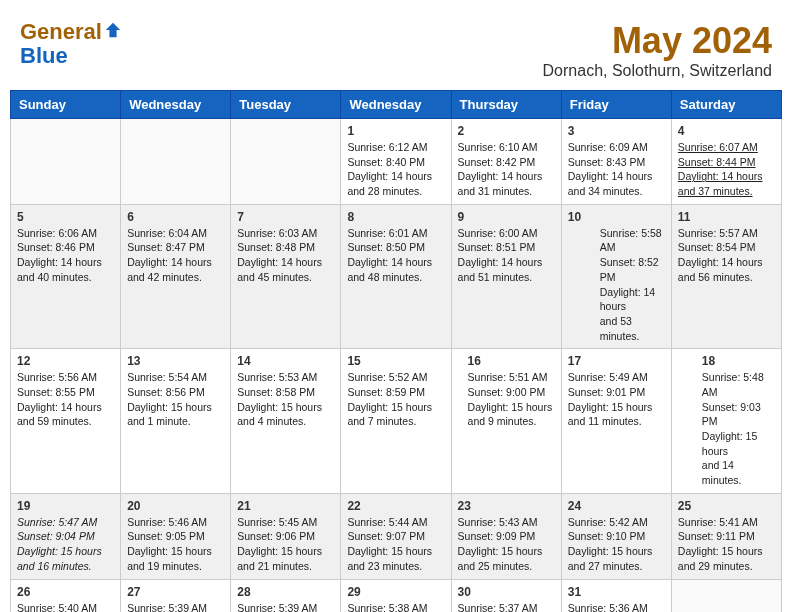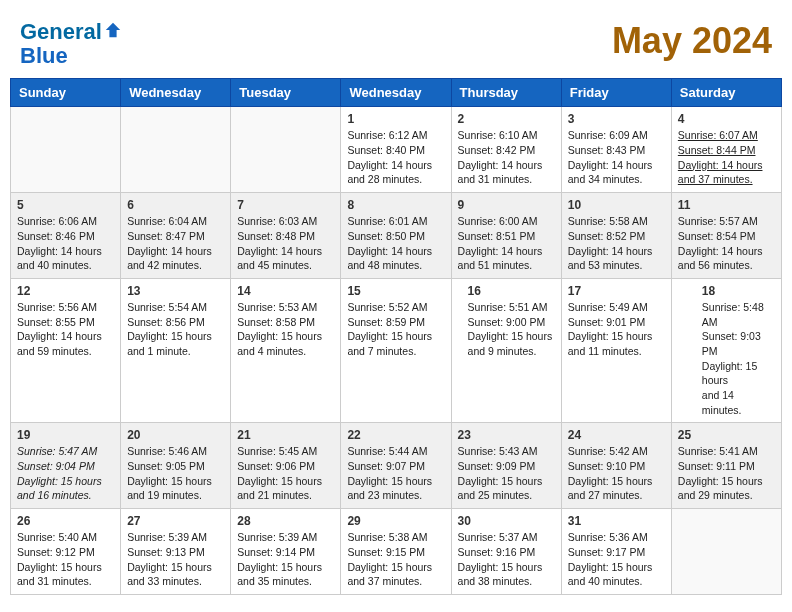--- a/index.html
+++ b/index.html
@@ -18,21 +18,21 @@
     }
     .logo {
       display: flex;
       align-items: center;
     }
     .logo-text {
       font-size: 22px;
       font-weight: bold;
       line-height: 1.1;
     }
-    .logo-general { color: #0369a1; }
+    .logo-general { color: #a16207; }
     .logo-blue { color: #1565c0; }
     .logo-icon {
       width: 18px;
       height: 18px;
       margin-left: 2px;
     }
     .title-block {
       text-align: right;
     }
     .main-title {
@@ -100,20 +100,21 @@
             <polygon points="10,2 18,10 14,10 14,18 6,18 6,10 2,10" fill="#1565c0"></polygon>
           </svg>
       </div>
       <div class="logo-text">
         <span class="logo-blue">Blue</span>
       </div>
     </div>
   </div>
   <div class="title-block">
     <div class="main-title">May 2024</div>
+    <div class="subtitle">Dornach, Solothurn, Switzerland</div>
   </div>
 </div>
 
 <table class="calendar">
   <thead>
     <tr>
     <th>Sunday</th>
         <th>Wednesday</th>
         <th>Tuesday</th>
         <th>Wednesday</th>
@@ -187,21 +188,21 @@
         </td>
         <td style="background: rgb(240, 240, 240);">
           <span class="day-number">9</span>
           <div class="day-info" style="white-space: pre-line;">Sunrise: 6:00 AM
 Sunset: 8:51 PM
 Daylight: 14 hours
 and 51 minutes.</div>
         </td>
         <td style="background: rgb(240, 240, 240);">
           <span class="day-number">10</span>
-          <div class="day-info" style="white-space: pre-line;">Sunrise: 5:58 AM
+          <div class="day-info" style="white-space: pre-line; margin-left: 32px;">Sunrise: 5:58 AM
 Sunset: 8:52 PM
 Daylight: 14 hours
 and 53 minutes.</div>
         </td>
         <td style="background: rgb(240, 240, 240);">
           <span class="day-number">11</span>
           <div class="day-info" style="white-space: pre-line;">Sunrise: 5:57 AM
 Sunset: 8:54 PM
 Daylight: 14 hours
 and 56 minutes.</div>

